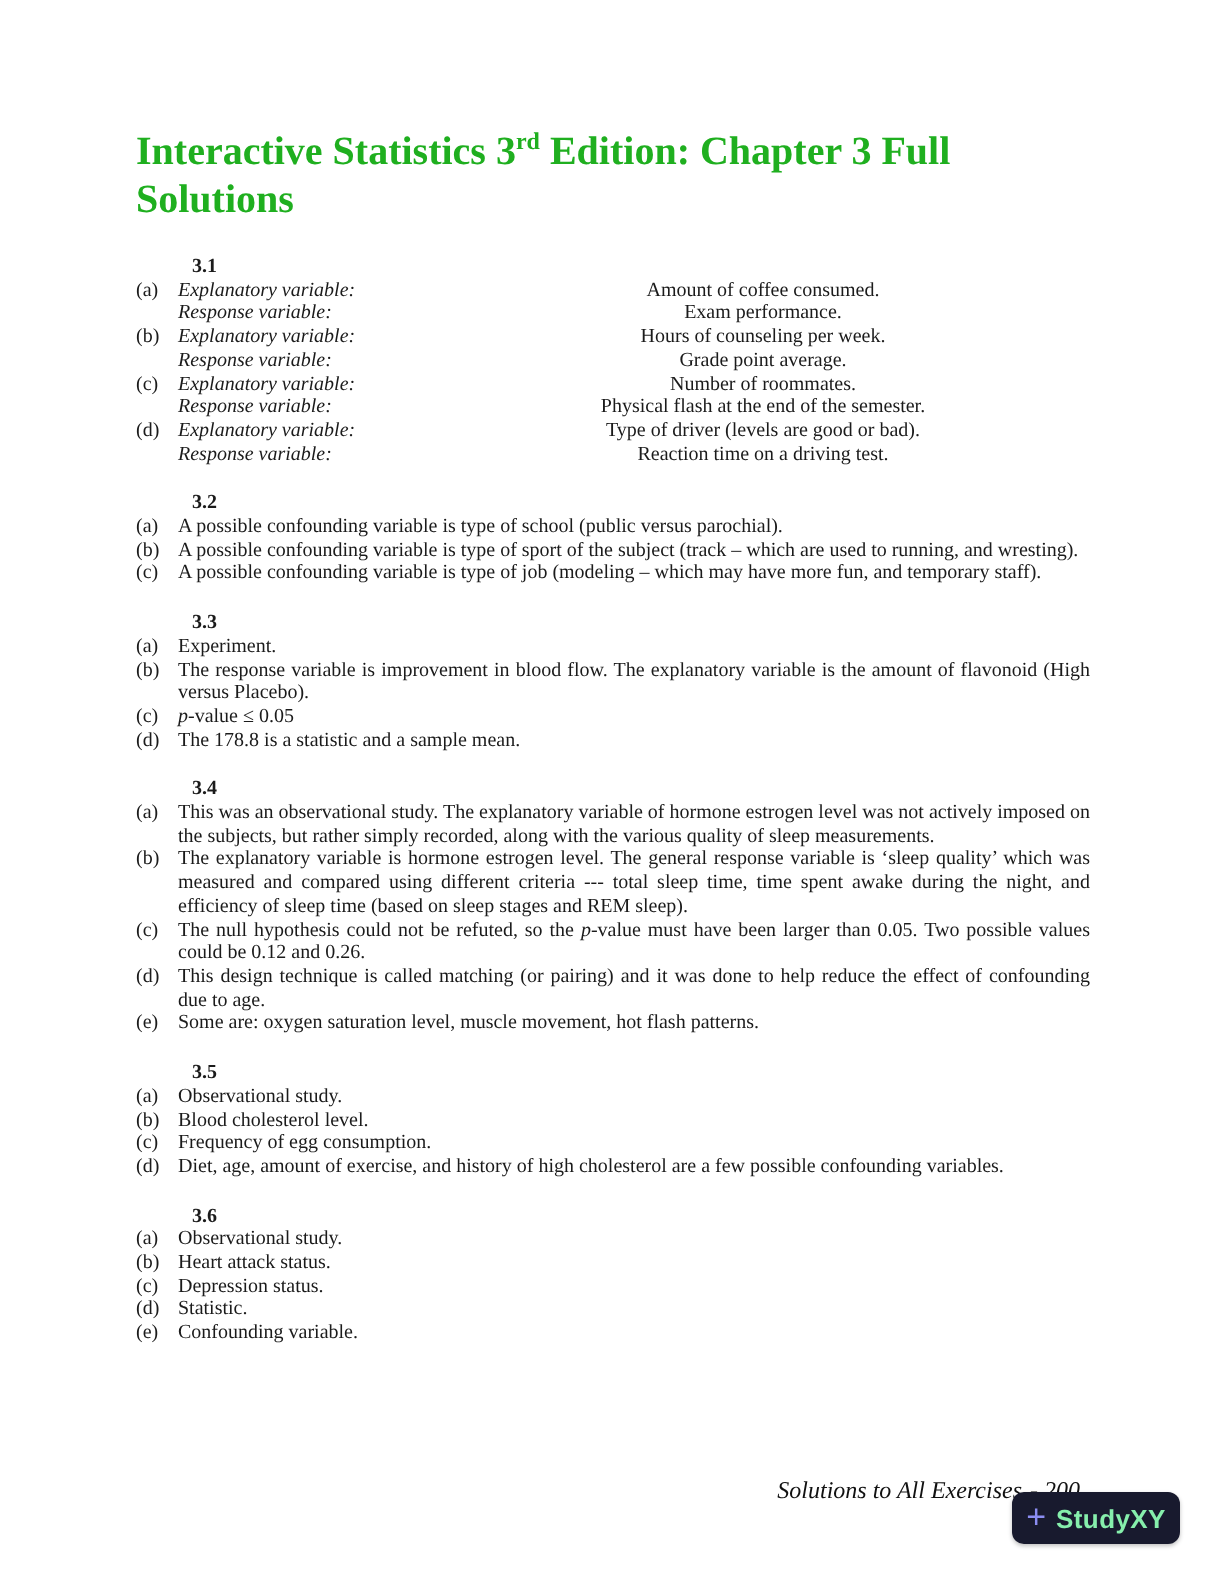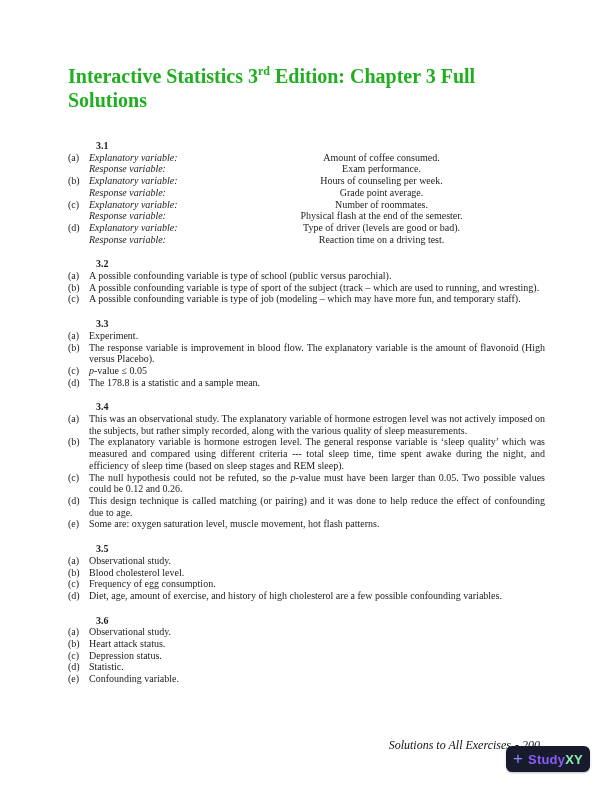--- a/index.html
+++ b/index.html
@@ -3,21 +3,21 @@
 <meta charset="utf-8">
 <style>
   html,body{margin:0;padding:0;}
   body{
     width:612px;height:792px;background:#ffffff;position:relative;overflow:hidden;
     font-family:"Liberation Serif", serif;color:#1b1b1b;
   }
   .content{position:absolute;left:68px;top:64px;width:477px;}
   .title{
     font-family:"Liberation Serif", serif;font-weight:bold;
-    font-size:20px;line-height:24px;color:#1FAF1F;margin:0 0 28px 0;
+    font-size:20px;line-height:24px;color:#1FAF1F;margin:0 0 16px 0;
   }
   .title sup{font-size:12px;vertical-align:super;line-height:0;}
   .sec{margin-top:13px;font-size:10px;line-height:11.7px;}
   .sec:first-of-type{margin-top:0;}
   .secnum{font-weight:bold;margin-left:28px;}
   .vrow{display:flex;}
   .vrow .letter{width:21px;flex:none;}
   .vrow .vlabel{width:129px;flex:none;font-style:italic;}
   .vrow .vvalue{flex:1;text-align:center;}
   .item{display:flex;}
@@ -31,21 +31,21 @@
   }
   .footer-line .pagenum{margin-left:4px;}
   .badge{
     position:absolute;top:746px;right:22px;z-index:2;
     width:84px;height:26px;background:#181A2E;border-radius:6px;
     display:flex;align-items:center;justify-content:center;gap:5px;
     font-family:"Liberation Sans", sans-serif;box-shadow:0 1px 2px rgba(0,0,0,0.25);
   }
   .badge .plus{color:#8B8DF2;font-size:17px;font-weight:400;line-height:1;margin-top:-2px;}
   .badge .bname{font-weight:bold;font-size:13px;line-height:1;letter-spacing:0.2px;}
-  .badge .b1{color:#8b5cf6;margin-top:12px;}
+  .badge .b1{color:#86efac;margin-top:12px;}
   .badge .b2{color:#86efac;}
 </style>
 </head>
 <body>
 
 <div class="content">
 
   <h1 class="title"><span>Interactive Statistics 3</span><sup>rd</sup><span> Edition: Chapter 3 Full Solutions</span></h1>
 
   <div class="sec">

